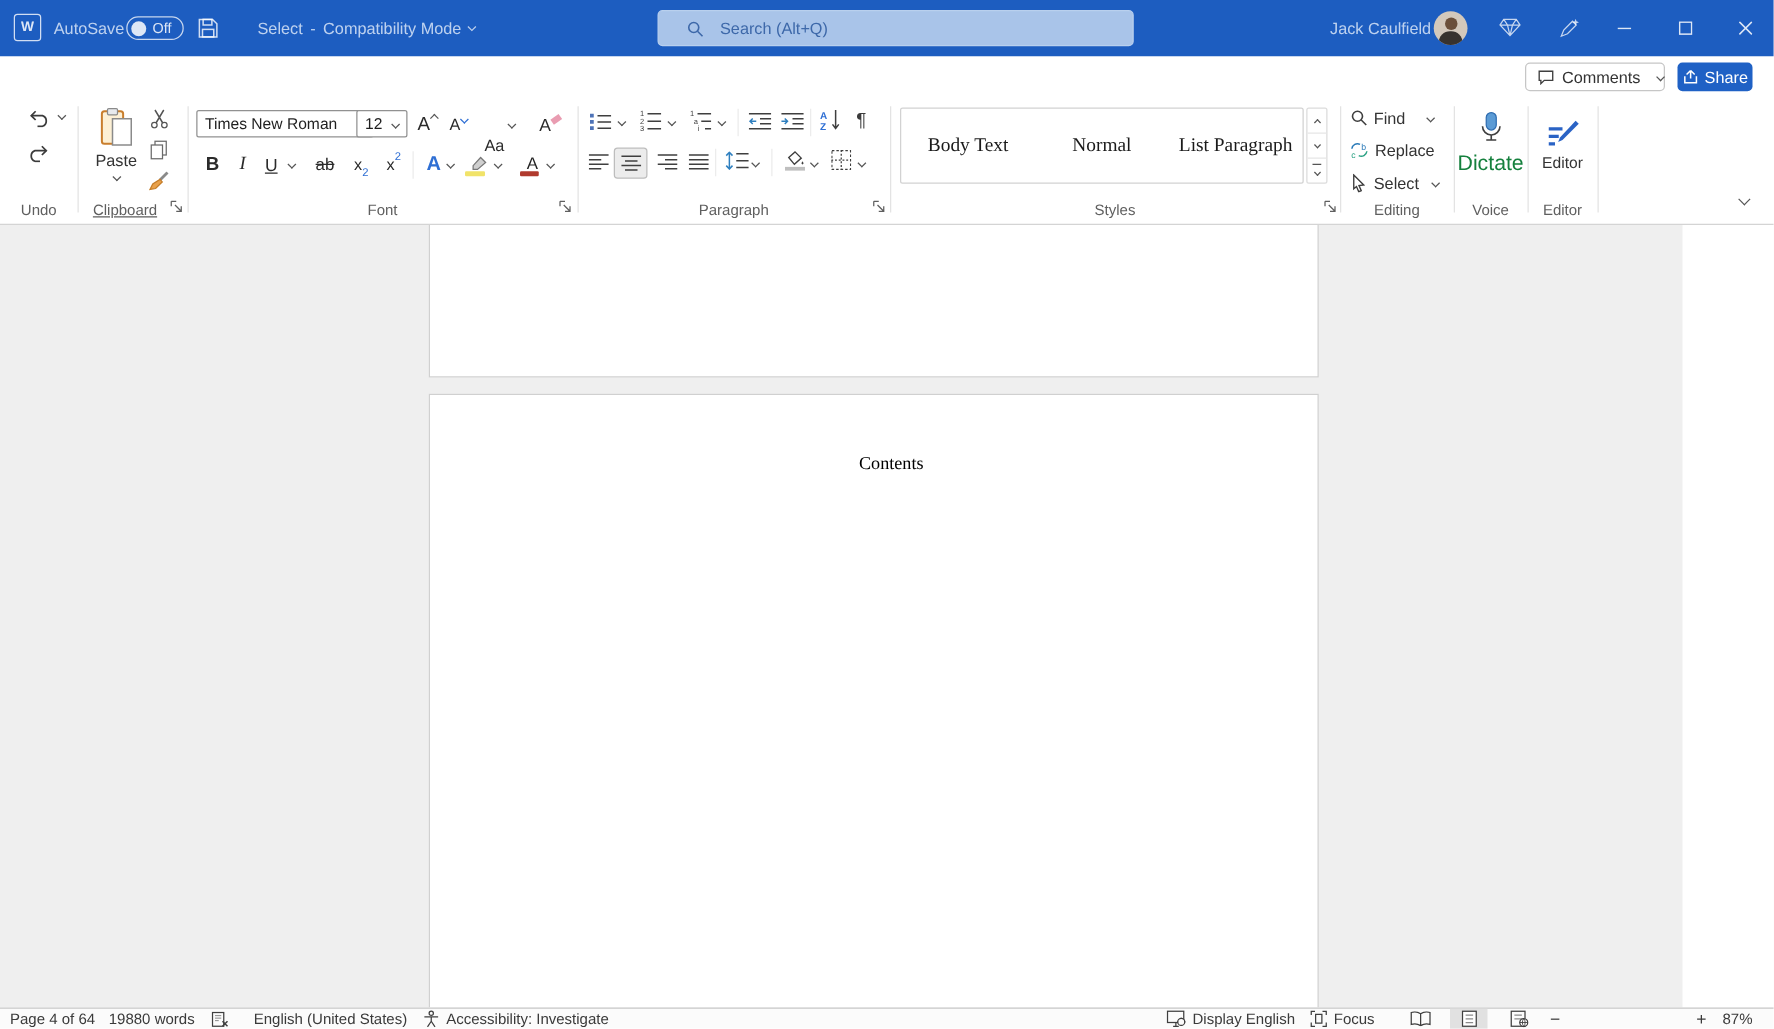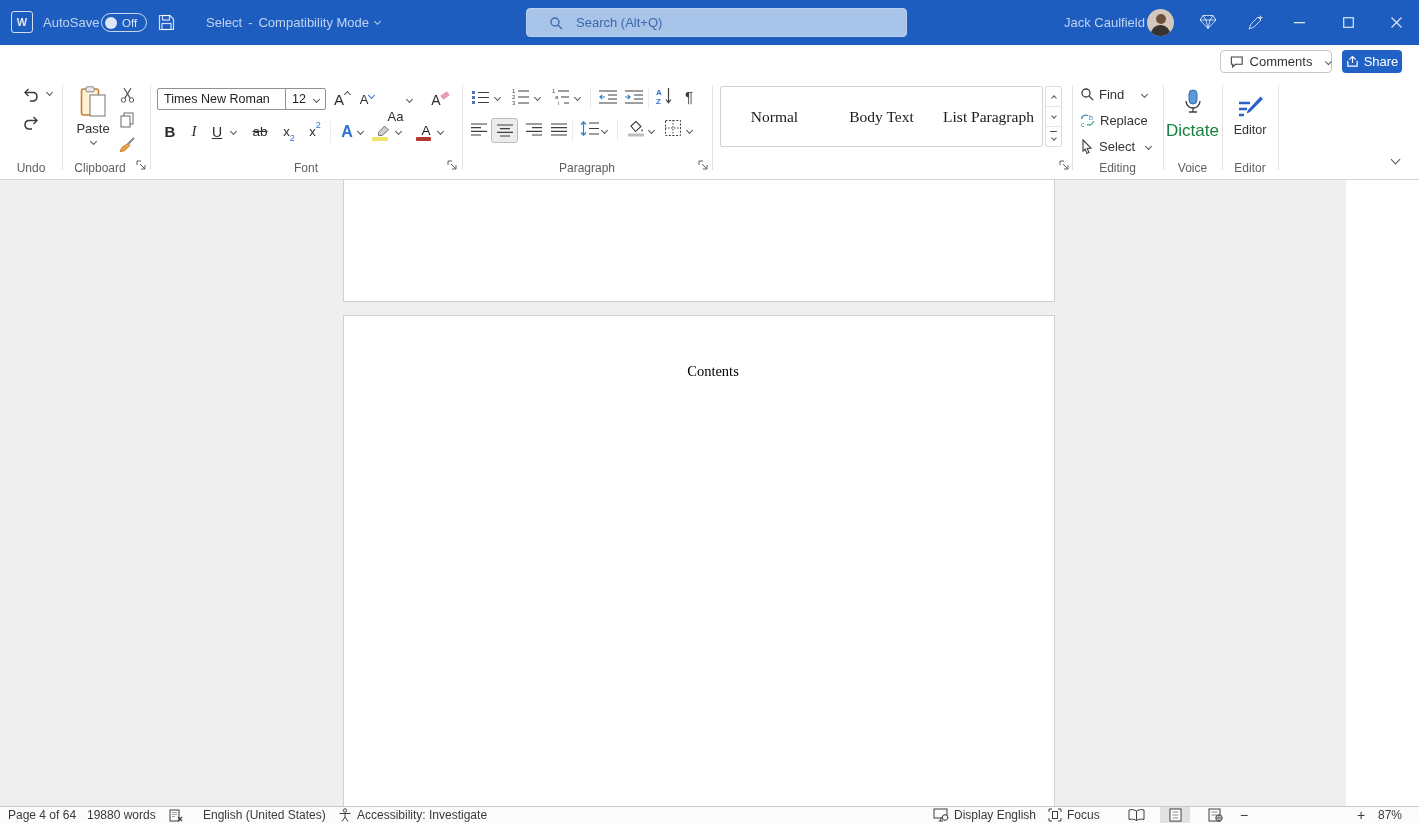--- a/index.html
+++ b/index.html
@@ -209,21 +209,21 @@
         <rect x="4" y="1" width="9" height="11" fill="#fff" stroke="#6a6a6a"></rect>
         <rect x="1" y="4" width="9" height="11" fill="#fff" stroke="#6a6a6a"></rect>
       </svg>
     </div>
     <div class="rbtn" style="left:116px;top:58px;width:22px;height:20px;">
       <svg width="17" height="16" viewBox="0 0 17 16">
         <path d="M15 1 L9 7" stroke="#8a8a8a" stroke-width="2.2"></path>
         <path d="M9 6.5 L10.8 8.5 L5.5 13.8 L1 14.5 L3.2 10.2 Z" fill="#e9a14b" stroke="#c57d28"></path>
       </svg>
     </div>
-    <div class="glabel" style="left:62px;width:76px;">Clipboard</div>
+    <div class="glabel" style="left:62px;width:76px;text-decoration:underline;">Clipboard</div>
     <div class="dlaunch" style="left:136px;">
       <svg width="11" height="11">
           <path d="M1 1 H5 M1 1 V5 M4 4 L9 9 M9 5 V9 H5" stroke="#5f5f5f" fill="none"></path>
         </svg>
     </div>
 
     <div class="combobox" style="left:157px;top:11px;width:142px;">
       <span>Times New Roman</span>
       <span class="chev"></span>
     </div>
@@ -400,36 +400,37 @@
     </div>
     <span class="chev" style="position:absolute;left:687px;top:51px;"></span>
     <div class="glabel" style="left:462px;width:250px;">Paragraph</div>
     <div class="dlaunch" style="left:698px;">
       <svg width="11" height="11">
           <path d="M1 1 H5 M1 1 V5 M4 4 L9 9 M9 5 V9 H5" stroke="#5f5f5f" fill="none"></path>
         </svg>
     </div>
 
     <div class="gallery">
+      <div class="gcell">Body Text</div>
       <div class="gcell">Normal</div>
-      <div class="gcell">Body Text</div>
       <div class="gcell">List Paragraph</div>
     </div>
     <div class="gscroll">
       <div class="gs-btn">
           <span class="chev up" style="width:4px;height:4px;margin-top:3px;"></span>
         </div>
       <div class="gs-btn">
           <span class="chev" style="width:4px;height:4px;margin-bottom:2px;"></span>
         </div>
       <div class="gs-btn" style="position:relative;">
         <span class="morebar"></span>
           <span class="chev" style="width:4px;height:4px;margin-top:3px;"></span>
       </div>
     </div>
+    <div class="glabel" style="left:712px;width:360px;">Styles</div>
     <div class="dlaunch" style="left:1059px;">
       <svg width="11" height="11">
           <path d="M1 1 H5 M1 1 V5 M4 4 L9 9 M9 5 V9 H5" stroke="#5f5f5f" fill="none"></path>
         </svg>
     </div>
 
     <div class="rbtn" style="left:1080px;top:7px;width:58px;height:20px;justify-content:flex-start;gap:5px;">
       <svg width="14" height="14" viewBox="0 0 14 14">
         <circle cx="6" cy="6" r="4" fill="none" stroke="#3f3f3f" stroke-width="1.3"></circle>
           <path d="M9 9 L13 13" stroke="#3f3f3f" stroke-width="1.3"></path>

